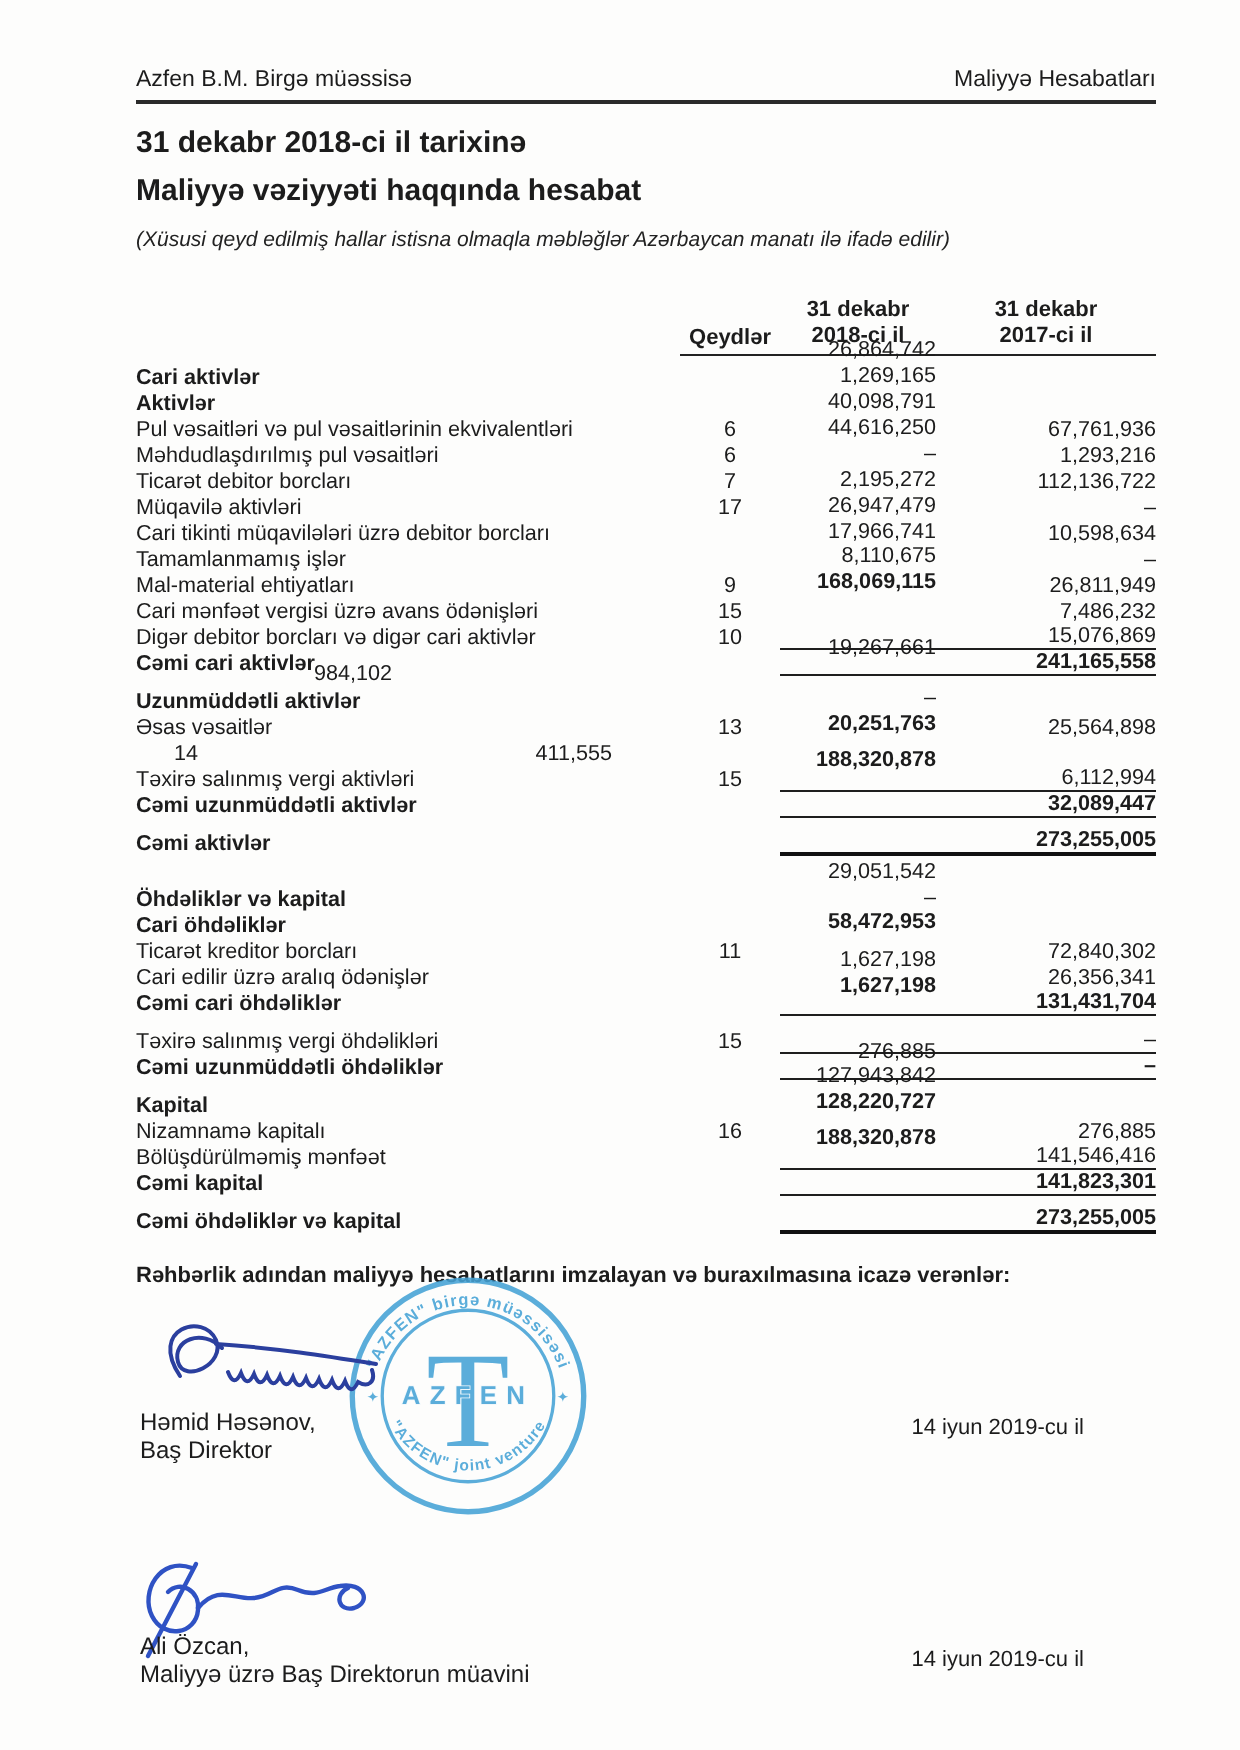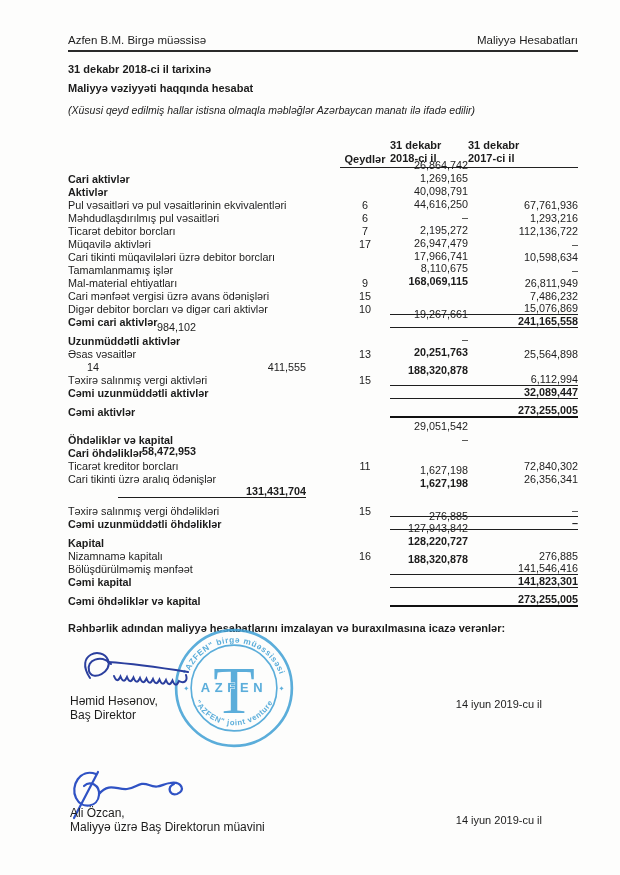--- a/index.html
+++ b/index.html
@@ -10,30 +10,30 @@
     box-sizing:border-box;
     padding:34px 42px 0 68px;
     font-family:"Liberation Sans", sans-serif;
     color:#1c1c1c;
     overflow:hidden;
   }
   
   .hdr { display:flex; justify-content:space-between; font-size:11.5px;
          border-bottom:2px solid #2a2a2a; padding-bottom:4px; }
   .titleblock { margin-top:11px; }
-  .t-bold { font-weight:bold; font-size:11px; margin-bottom:7px; }
+  .t-bold { font-weight:bold; font-size:15px; margin-bottom:7px; }
   .t-italic { font-style:italic; font-size:10.5px; margin-top:10px; color:#222; }
 
   
   .colhead { display:flex; align-items:flex-end; margin-top:23px; }
   .colhead .fill { flex:1; }
   .colhead .nums { display:flex; align-items:flex-end; width:238px;
                    border-bottom:1.5px solid #222; padding-bottom:2px; }
   .colhead .c-note-h { width:50px; text-align:center; font-weight:bold; font-size:11px; }
-  .colhead .c-v { font-weight:bold; font-size:11px; line-height:13px; }
+  .colhead .c-v { text-align:center; font-weight:bold; font-size:11px; line-height:13px; }
   .colhead .c-v18h { width:78px; }
   .colhead .c-v17h { width:110px; }
 
   
   .tbody { margin-top:4px; }
   .trow { display:flex; align-items:flex-end; height:13px; line-height:12.5px; font-size:10.8px; }
   .trow .c-label { flex:1; white-space:nowrap; }
   .trow .c-note  { width:50px; text-align:center; }
   .trow .c-vals  { width:188px; display:flex; }
   .trow .c-v18 { width:78px; text-align:right; }
@@ -257,28 +257,29 @@
       </div>
       <div class="trow item">
         <div class="c-label">Ticarət kreditor borcları</div>
         <div class="c-note">11</div>
         <div class="c-vals">
           <div class="c-v18">29,051,542</div>
           <div class="c-v17">72,840,302</div>
         </div>
       </div>
       <div class="trow item">
-        <div class="c-label">Cari tikinti üzrə aralıq ödənişlər</div>
+        <div class="c-label">Cari edilir üzrə aralıq ödənişlər</div>
         <div class="c-note"></div>
         <div class="c-vals">
           <div class="c-v18">–</div>
           <div class="c-v17">26,356,341</div>
         </div>
       </div>
       <div class="trow total">
+        <div class="c-label">Cəmi cari öhdəliklər</div>
         <div class="c-note"></div>
         <div class="c-vals rule-thin">
           <div class="c-v18">58,472,953</div>
           <div class="c-v17">131,431,704</div>
         </div>
       </div>
       <div class="spacer"></div>
       <div class="trow item">
         <div class="c-label">Təxirə salınmış vergi öhdəlikləri</div>
         <div class="c-note">15</div>

